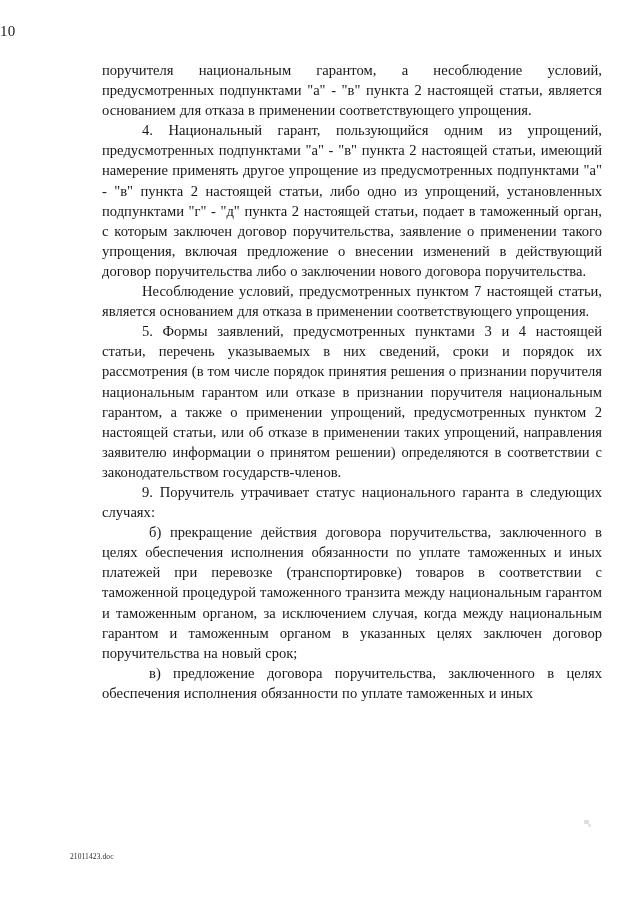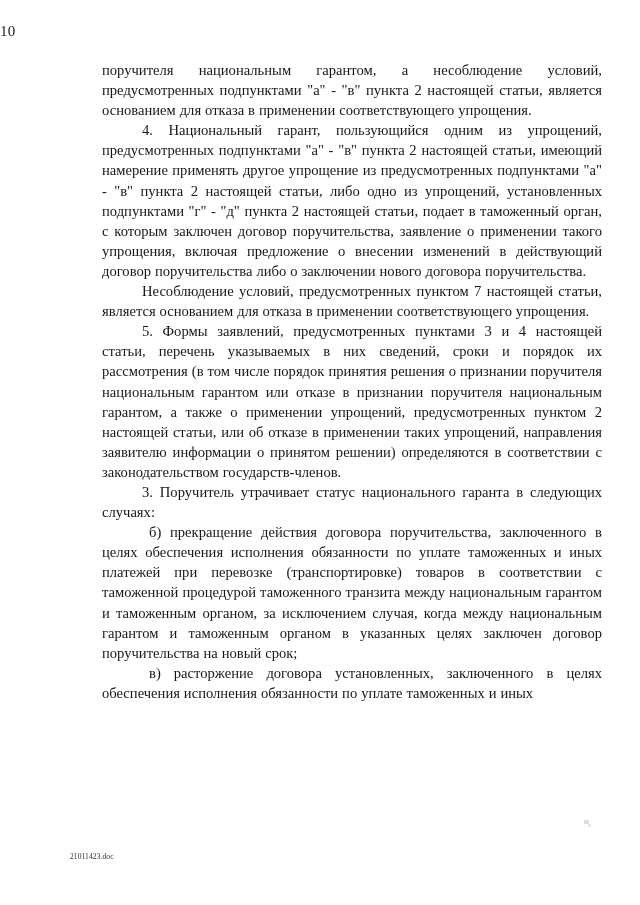--- a/index.html
+++ b/index.html
@@ -102,26 +102,26 @@
   <div class="body-block">
 
     <p class="para indent-none">поручителя национальным гарантом, а несоблюдение условий, предусмотренных подпунктами "а" - "в" пункта 2 настоящей статьи, является основанием для отказа в применении соответствующего упрощения.</p>
 
     <p class="para indent-para">4. Национальный гарант, пользующийся одним из упрощений, предусмотренных подпунктами "а" - "в" пункта 2 настоящей статьи, имеющий намерение применять другое упрощение из предусмотренных подпунктами "а" - "в" пункта 2 настоящей статьи, либо одно из упрощений, установленных подпунктами "г" - "д" пункта 2 настоящей статьи, подает в таможенный орган, с которым заключен договор поручительства, заявление о применении такого упрощения, включая предложение о внесении изменений в действующий договор поручительства либо о заключении нового договора поручительства.</p>
 
     <p class="para indent-para">Несоблюдение условий, предусмотренных пунктом 7 настоящей статьи, является основанием для отказа в применении соответствующего упрощения.</p>
 
     <p class="para indent-para">5. Формы заявлений, предусмотренных пунктами 3 и 4 настоящей статьи, перечень указываемых в них сведений, сроки и порядок их рассмотрения (в том числе порядок принятия решения о признании поручителя национальным гарантом или отказе в признании поручителя национальным гарантом, а также о применении упрощений, предусмотренных пунктом 2 настоящей статьи, или об отказе в применении таких упрощений, направления заявителю информации о принятом решении) определяются в соответствии с законодательством государств-членов.</p>
 
-    <p class="para indent-para">3. Поручитель утрачивает статус национального гаранта в следующих случаях:</p>
+    <p class="para indent-para">9. Поручитель утрачивает статус национального гаранта в следующих случаях:</p>
 
 
     <p class="para indent-item">б) прекращение действия договора поручительства, заключенного в целях обеспечения исполнения обязанности по уплате таможенных и иных платежей при перевозке (транспортировке) товаров в соответствии с таможенной процедурой таможенного транзита между национальным гарантом и таможенным органом, за исключением случая, когда между национальным гарантом и таможенным органом в указанных целях заключен договор поручительства на новый срок;</p>
 
-    <p class="para indent-item">в) расторжение договора установленных, заключенного в целях обеспечения исполнения обязанности по уплате таможенных и иных</p>
+    <p class="para indent-item">в) предложение договора поручительства, заключенного в целях обеспечения исполнения обязанности по уплате таможенных и иных</p>
 
   </div>
 
   <div class="footer-filename">21011423.doc</div>
 
   <div class="scan-speck"></div>
   <div class="scan-speck b"></div>
 
 </div>
 

